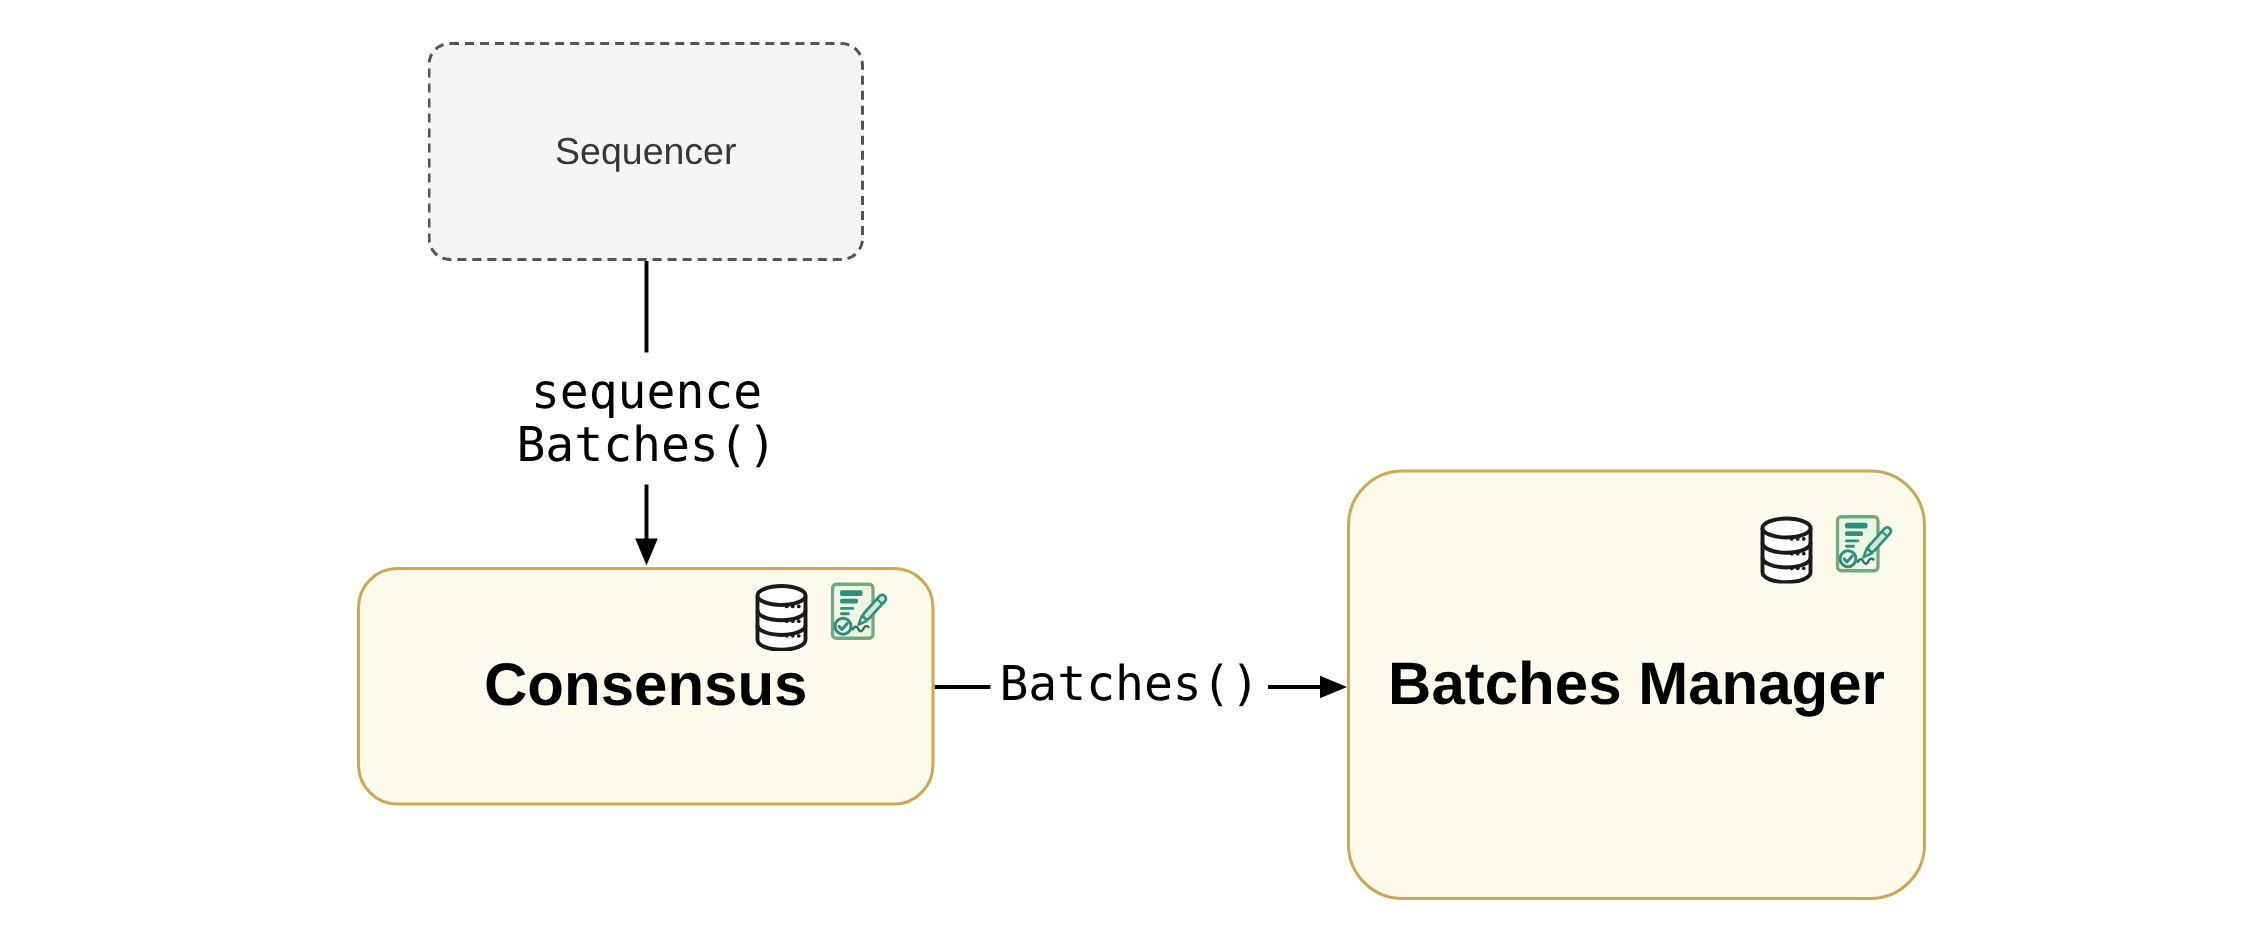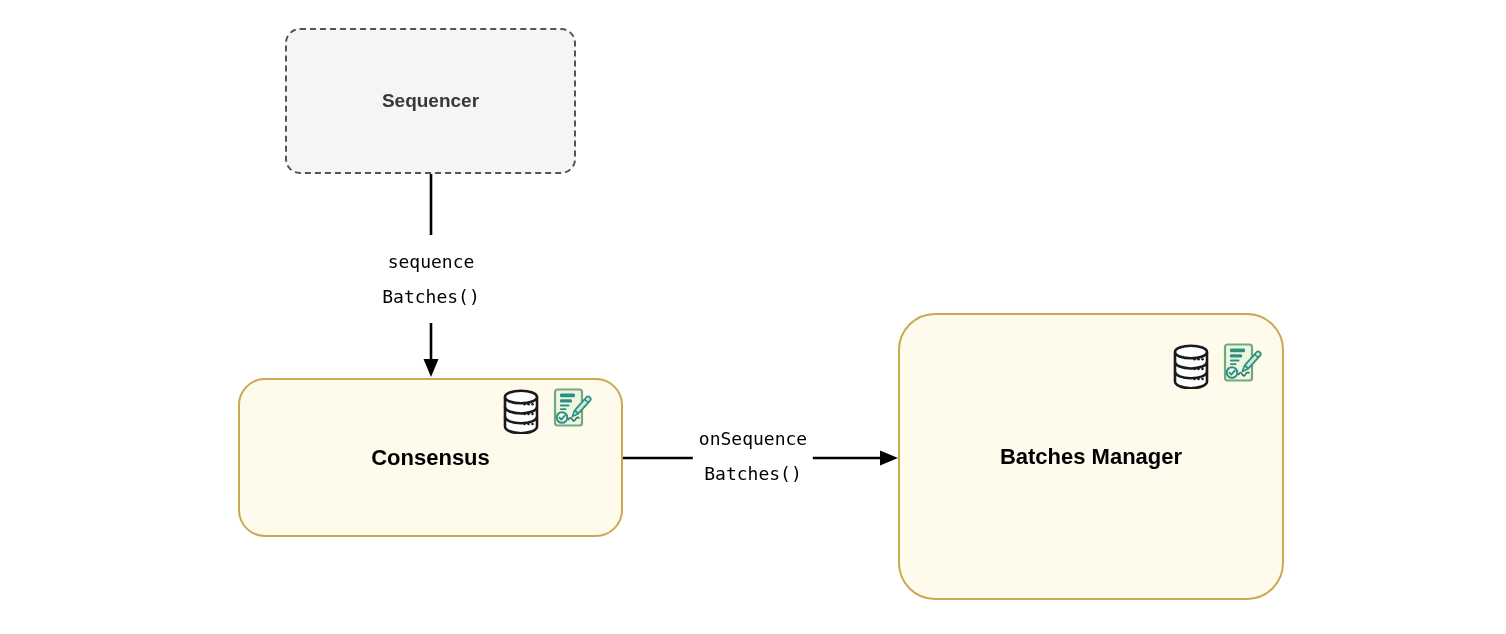--- a/index.html
+++ b/index.html
@@ -40,31 +40,31 @@
 
   .node {
     position: absolute;
     display: flex;
     align-items: center;
     justify-content: center;
     background: var(--node-fill);
     border: 2.5px solid var(--node-border);
     color: var(--node-text);
     font-weight: 700;
-    font-size: 22px;
+    font-size: 40px;
     text-align: center;
   }
   .node--sequencer {
     left: 285px; top: 28px; width: 291px; height: 146px;
     border: 2.5px dashed var(--sequencer-border);
     border-radius: 15px;
     background: var(--sequencer-fill);
     color: var(--sequencer-text);
-    font-weight: 700;
-    font-size: 19px;
+    font-weight: 400;
+    font-size: 25px;
   }
   .node--consensus {
     left: 238px; top: 378px; width: 385px; height: 159px;
     border-radius: 27px;
   }
   .node--rollup {
     left: 898px; top: 313px; width: 386px; height: 287px;
     border-radius: 37px;
   }
   .node-icons {
@@ -77,21 +77,21 @@
   .node--rollup .node-icons { top: 28px; right: 20px; }
   .icon-db { width: 38px; height: 45px; margin-top: 1px; }
   .icon-contract { width: 40px; height: 40px; }
 
   .edge-label {
     position: absolute;
     transform: translate(-50%, -50%);
     background: var(--canvas-bg);
     color: var(--edge-label-text);
     font-family: "DejaVu Sans Mono", monospace;
-    font-size: 18px;
+    font-size: 32px;
     line-height: 35px;
     text-align: center;
     padding: 9px 6px;
     white-space: nowrap;
   }
   .edge-label--vertical { left: 431px; top: 279px; }
   .edge-label--horizontal { left: 753px; top: 456px; }
 
   .db-shape { fill: #ffffff; stroke: var(--icon-ink); stroke-width: 2.6; }
   .db-curve { fill: none; stroke: var(--icon-ink); stroke-width: 2.6; }
@@ -157,21 +157,20 @@
           <rect class="pen-body" x="25.6" y="5.5" width="4.9" height="20" rx="2.2"></rect>
           <path class="pen-nib" d="M25.6 25.5 L28 31.5 L30.5 25.5 Z"></path>
           <line x1="25.6" y1="10.5" x2="30.5" y2="10.5" stroke="#2f8f7d" stroke-width="1.4"></line>
         </g>
       </svg>
     </div>
     <span>Consensus</span>
   </div>
 
   <div class="edge-label edge-label--horizontal">
-    <div>onSequence</div>
     <div>Batches()</div>
   </div>
 
   <div class="node node--rollup">
     <div class="node-icons">
       <svg class="icon-db" viewBox="0 0 38 45" xmlns="http://www.w3.org/2000/svg">
         <path class="db-shape" d="M3 8 v29.5 c0 3.8 7.2 6.7 16 6.7 s16 -2.9 16 -6.7 V8"></path>
         <ellipse class="db-shape" cx="19" cy="8" rx="16" ry="6.3"></ellipse>
         <path class="db-curve" d="M3 17.8 c0 3.8 7.2 6.7 16 6.7 s16 -2.9 16 -6.7"></path>
         <path class="db-curve" d="M3 27.6 c0 3.8 7.2 6.7 16 6.7 s16 -2.9 16 -6.7"></path>

